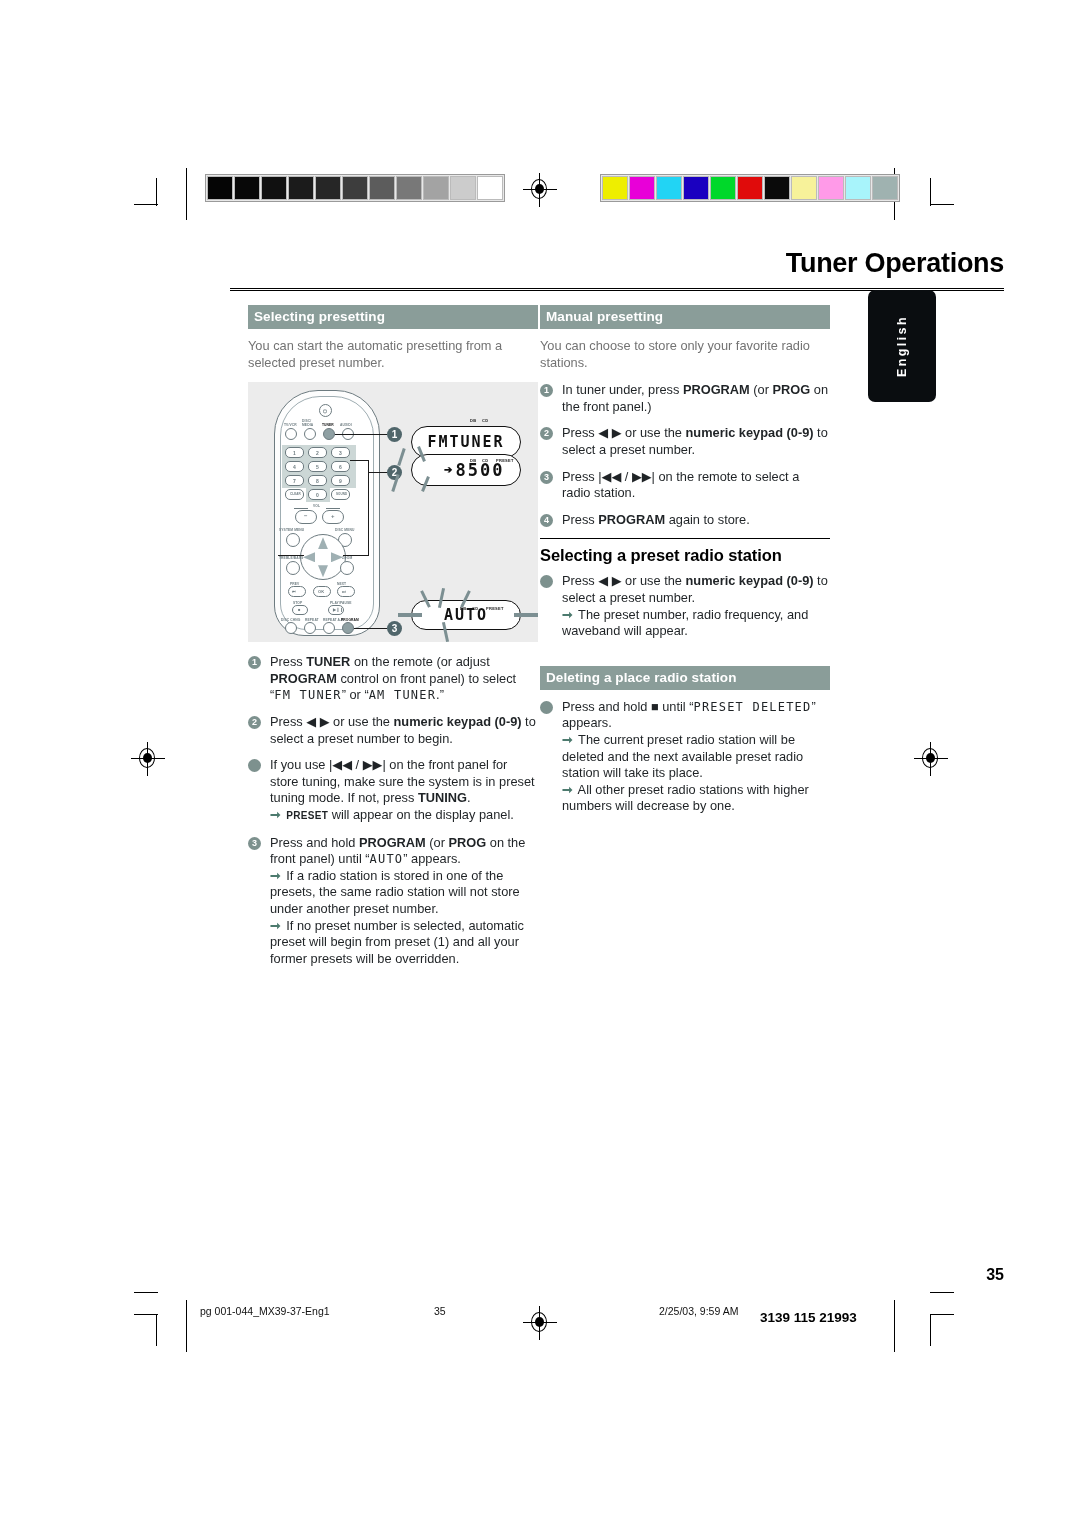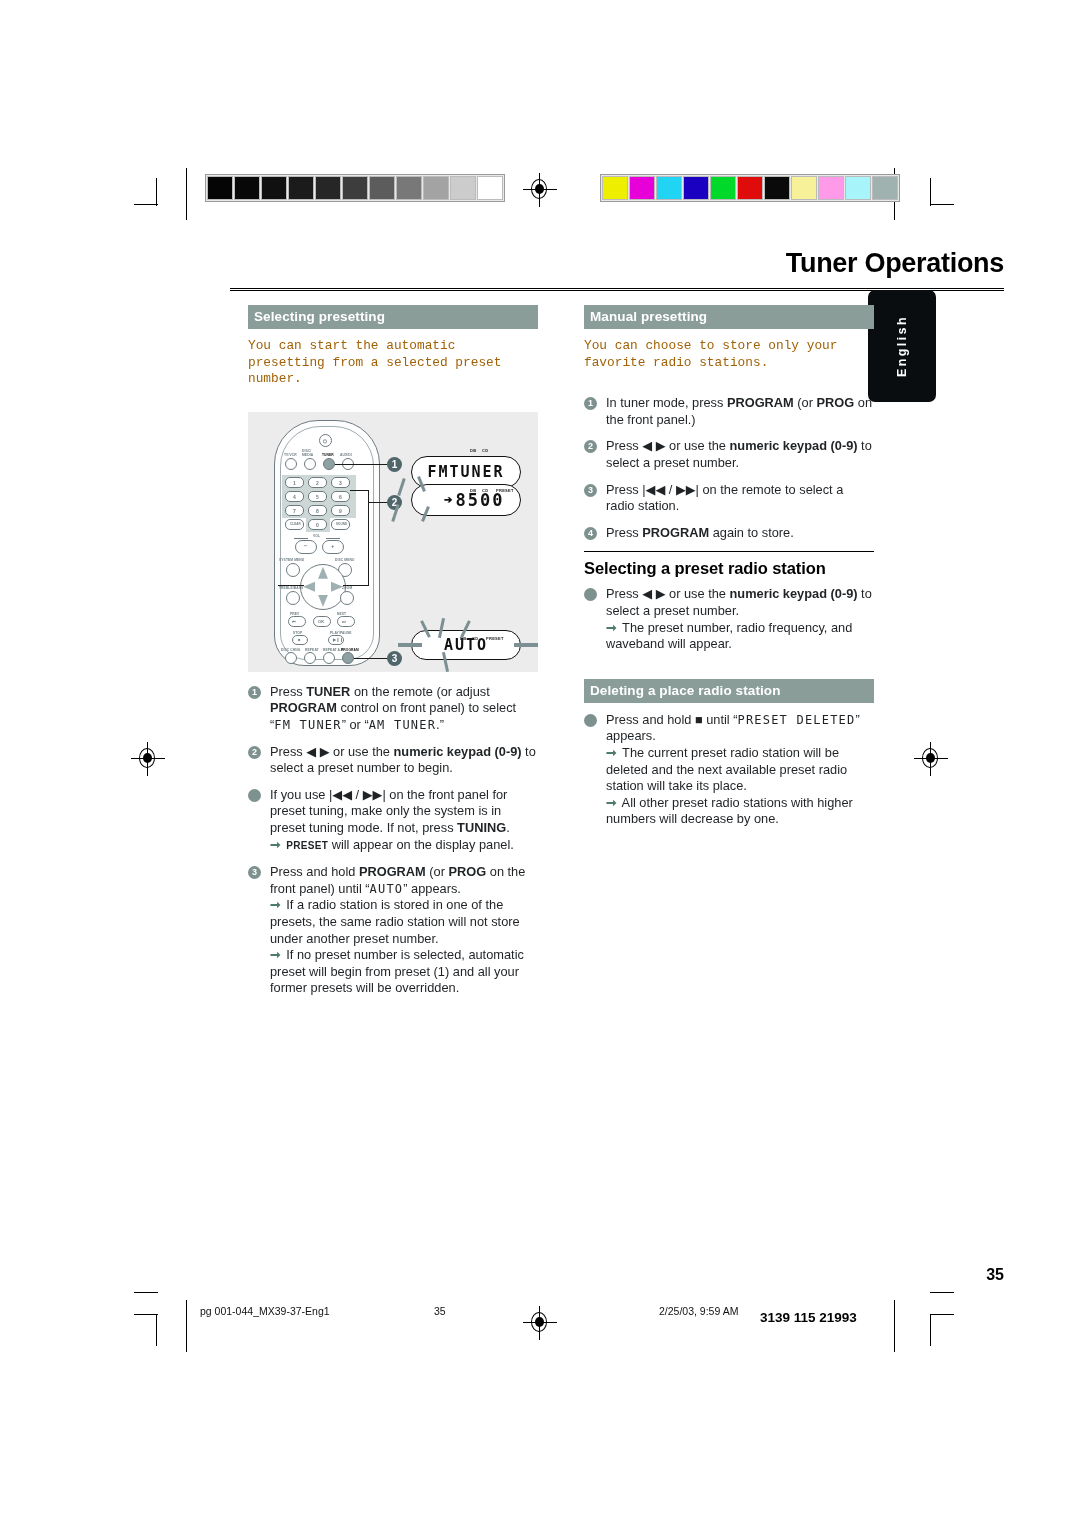--- a/index.html
+++ b/index.html
@@ -104,21 +104,21 @@
     transform: translate(-50%, -50%) rotate(-90deg);
     color: #fff;
     font-size: 12.5px;
     font-weight: bold;
     letter-spacing: 2.4px;
     white-space: nowrap;
   }
 
   .col { position: absolute; top: 305px; }
   .col-left  { left: 248px; width: 290px; }
-  .col-right { left: 584px; width: 290px; }
+  .col-right { left: 540px; width: 290px; }
 
   .section-head {
     background: #8a9d99;
     color: #ffffff;
     font-size: 13.5px;
     font-weight: bold;
     padding: 4px 0 5px 6px;
     letter-spacing: 0.1px;
     margin-bottom: 9px;
   }
@@ -128,23 +128,22 @@
     color: #000;
     border-top: 1.2px solid #000;
     padding-top: 7px;
     margin-bottom: 8px;
     letter-spacing: -0.1px;
   }
 
   p.body {
     font-size: 12.8px;
     line-height: 16.6px;
-    margin: 0 0 24px 0;
-    color: #a16207;
-    font-family: Liberation Mono, monospace;
+    margin: 0 0 11px 0;
+    color: #737373;
   }
   .b { font-weight: bold; }
   .lcd {
     font-family: "DejaVu Sans Mono", monospace;
     letter-spacing: 1.2px;
     font-size: 12px;
   }
 
   .step {
     position: relative;
@@ -555,30 +554,30 @@
     <div class="flash" style="left:196px; top:240px; width:3px; height:20px; transform:rotate(-12deg);"></div>
     <div class="flash" style="left:176px; top:208px; width:3px; height:18px; transform:rotate(-26deg);"></div>
     <div class="flash" style="left:216px; top:208px; width:3px; height:18px; transform:rotate(26deg);"></div>
     <div class="flash" style="left:150px; top:231px; width:24px; height:4px;"></div>
     <div class="flash" style="left:266px; top:231px; width:24px; height:4px;"></div>
   </div>
 
   <div id="left-steps">
       <div class="step"><span class="num">1</span><span>Press </span><span class="b">TUNER</span><span> on the remote (or adjust </span><span class="b">PROGRAM</span><span> control on front panel) to select “</span><span class="lcd">FM TUNER</span><span>” or “</span><span class="lcd">AM TUNER</span><span>.”</span></div>
       <div class="step"><span class="num">2</span><span>Press ◀ ▶ or use the </span><span class="b">numeric keypad (0-9)</span><span> to select a preset number to begin.</span></div>
-      <div class="step"><span class="dotmark"></span><span>If you use |◀◀ / ▶▶| on the front panel for preset tuning, make only the system is in preset tuning mode.  If not, press </span><span class="b">TUNING</span><span>.</span><div><span class="arrow">➞</span> <span class="tiny-caps">PRESET</span><span> will appear on the display panel.</span></div></div>
+      <div class="step"><span class="dotmark"></span><span>If you use |◀◀ / ▶▶| on the front panel for store tuning, make sure the system is in preset tuning mode.  If not, press </span><span class="b">TUNING</span><span>.</span><div><span class="arrow">➞</span> <span class="tiny-caps">PRESET</span><span> will appear on the display panel.</span></div></div>
       <div class="step"><span class="num">3</span><span>Press and hold </span><span class="b">PROGRAM</span><span> (or </span><span class="b">PROG</span><span> on the front panel) until “</span><span class="lcd">AUTO</span><span>” appears.</span><div><span class="arrow">➞</span> <span>If a radio station is stored in one of the presets, the same radio station will not store under another preset number.</span></div><div><span class="arrow">➞</span> <span>If no preset number is selected, automatic preset will begin from preset (1) and all your former presets will be overridden.</span></div></div>
     </div>
 </div>
 
 <div class="col col-right">
   <div class="section-head">Manual presetting</div>
   <p class="body">You can choose to store only your favorite radio stations.</p>
   <div id="manual-steps">
-      <div class="step"><span class="num">1</span><span>In tuner mode, press </span><span class="b">PROGRAM</span><span> (or </span><span class="b">PROG</span><span> on the front panel.)</span></div>
+      <div class="step"><span class="num">1</span><span>In tuner under, press </span><span class="b">PROGRAM</span><span> (or </span><span class="b">PROG</span><span> on the front panel.)</span></div>
       <div class="step"><span class="num">2</span><span>Press ◀ ▶ or use the </span><span class="b">numeric keypad (0-9)</span><span> to select a preset number.</span></div>
       <div class="step"><span class="num">3</span><span>Press |◀◀ / ▶▶| on the remote to select a radio station.</span></div>
       <div class="step"><span class="num">4</span><span>Press </span><span class="b">PROGRAM</span><span> again to store.</span></div>
     </div>
 
   <div class="plain-head" style="margin-top:8px;">Selecting a preset radio station</div>
   <div id="selecting-steps">
       <div class="step"><span class="dotmark"></span><span>Press ◀ ▶ or use the </span><span class="b">numeric keypad (0-9)</span><span> to select a preset number.</span><div><span class="arrow">➞</span> <span>The preset number, radio frequency, and waveband will appear.</span></div></div>
     </div>
 

